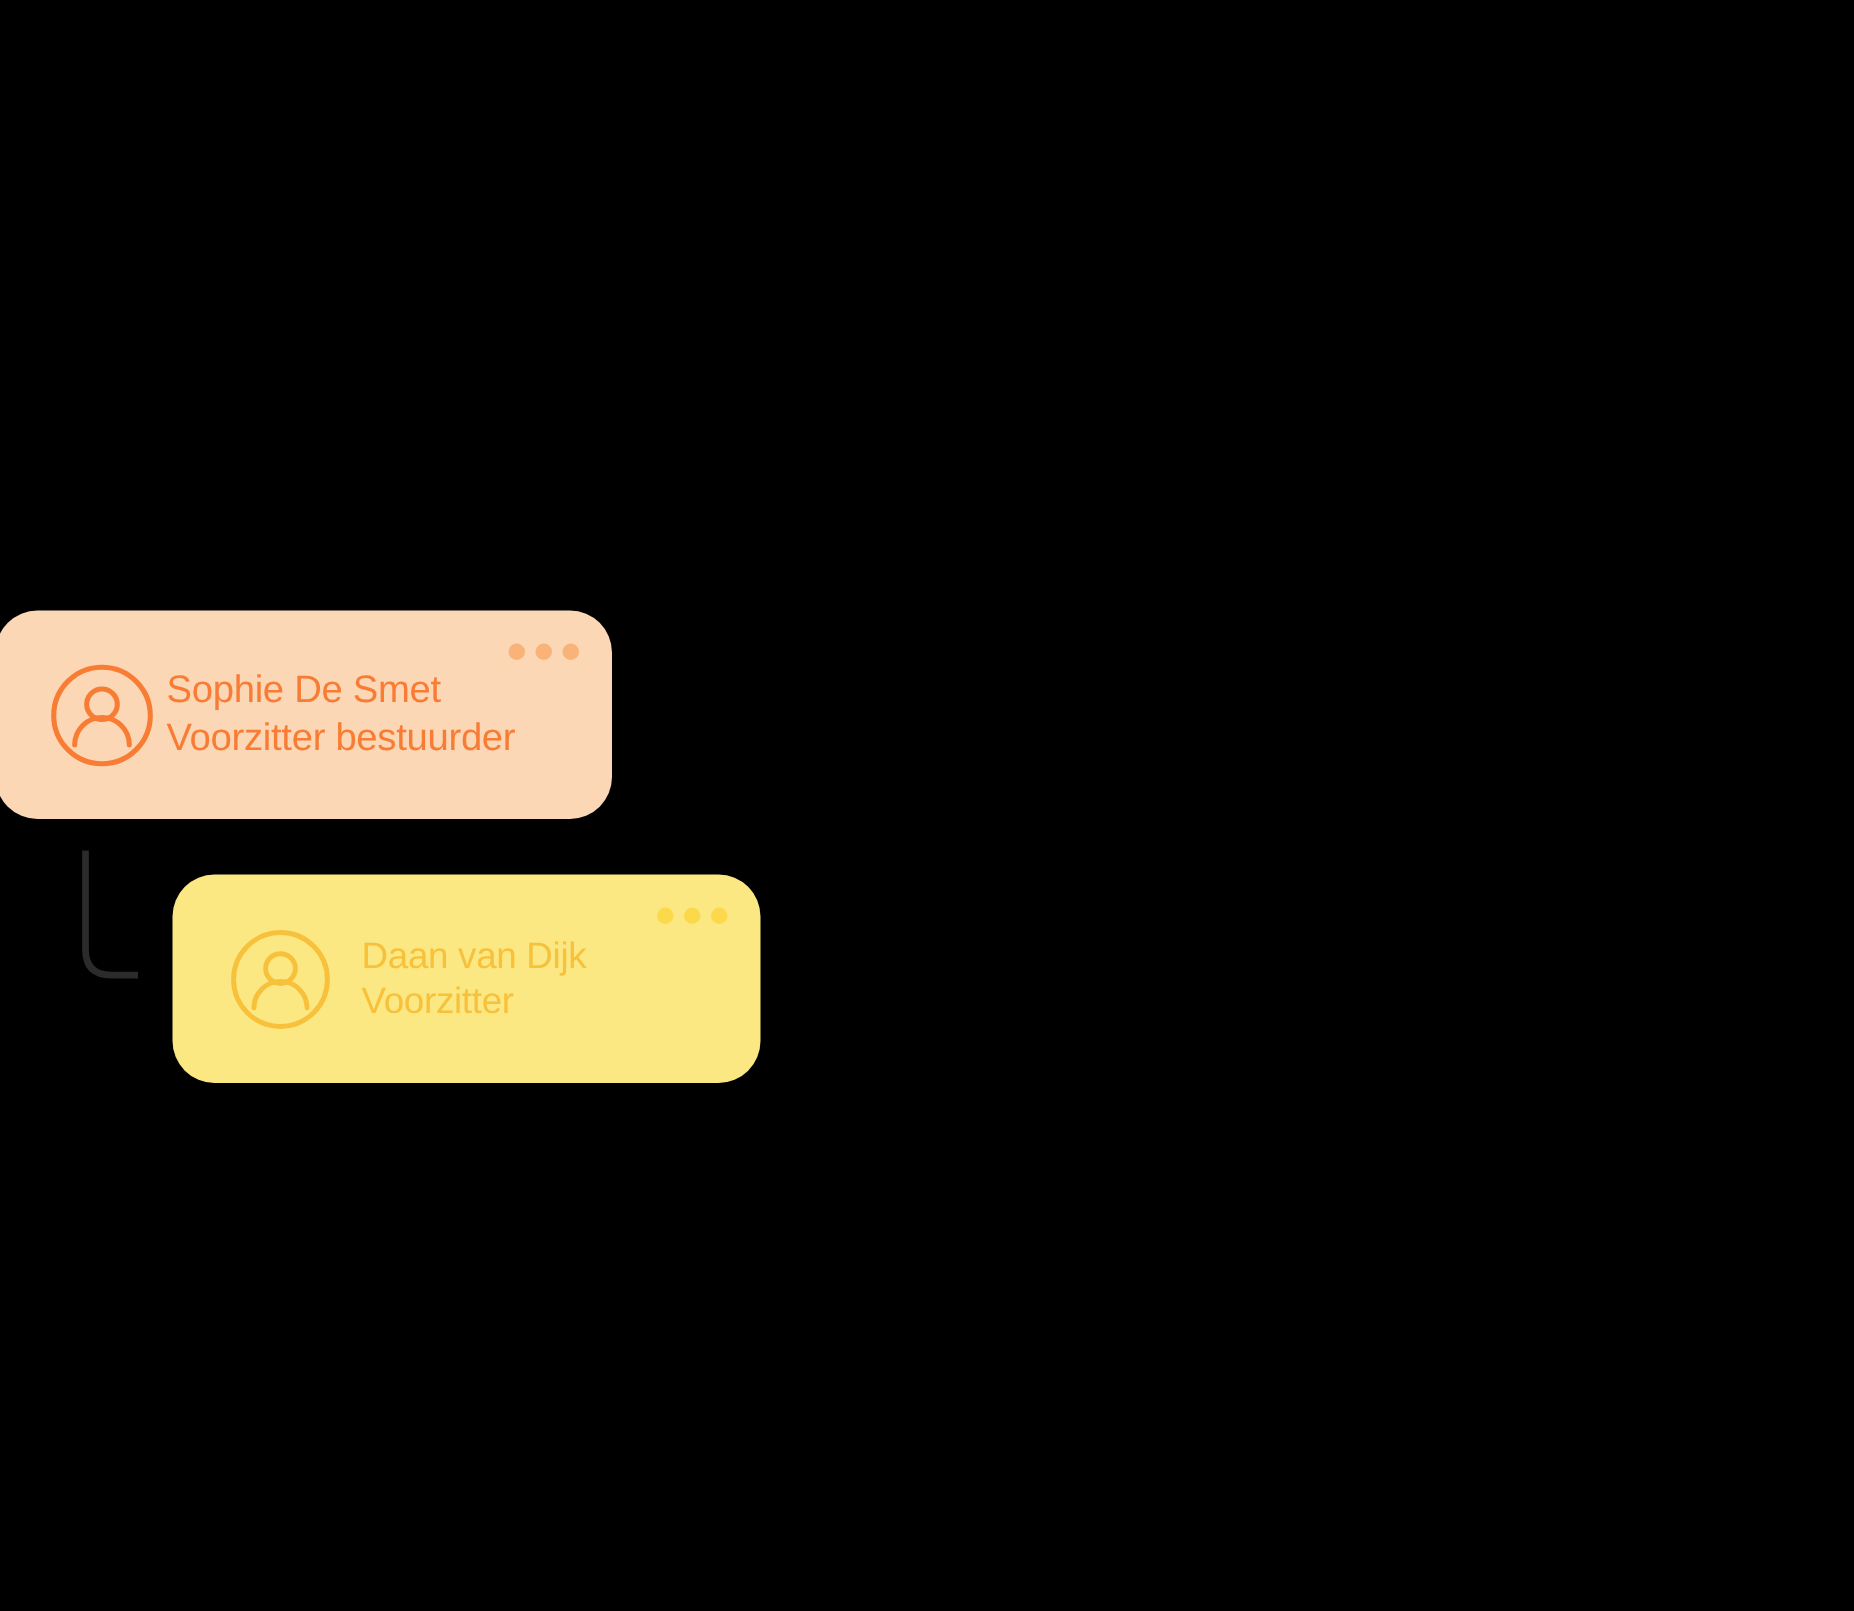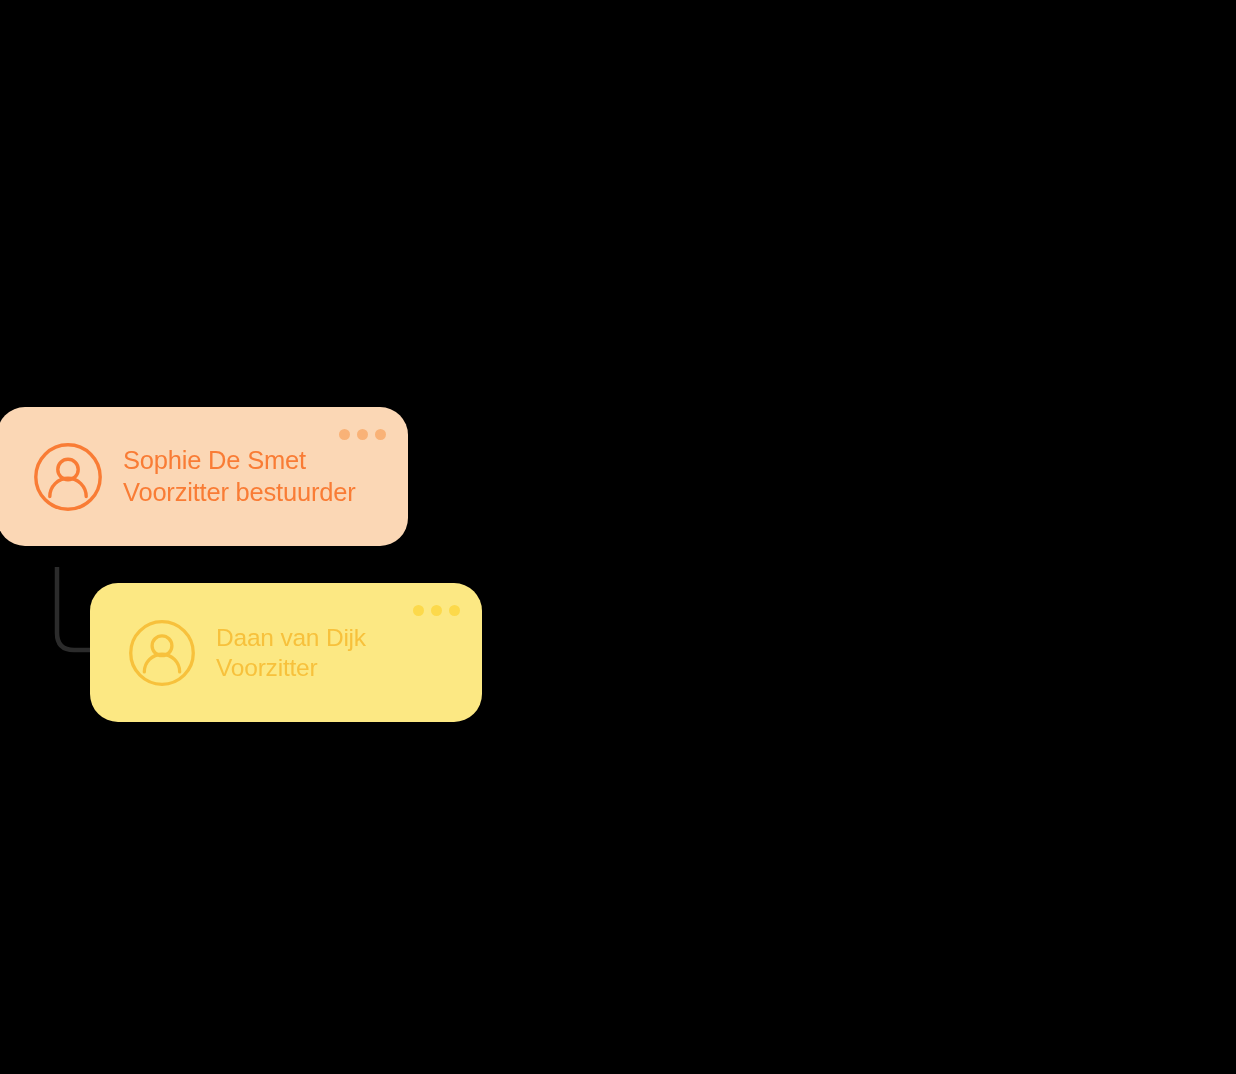--- a/index.html
+++ b/index.html
@@ -46,21 +46,21 @@
   .node-card.manager {
     left: -3px;
     top: 407px;
     width: 411px;
     height: 139px;
     background: #FBD7B5;
     padding-left: 36px;
   }
 
   .node-card.chair {
-    left: 90px;
+    left: 115px;
     top: 583px;
     width: 392px;
     height: 139px;
     background: #FCE883;
     padding-left: 38px;
     align-items: center;
   }
 
   .avatar {
     flex: 0 0 auto;
@@ -68,21 +68,21 @@
     height: 70px;
     display: block;
   }
 
   .node-card.chair .avatar {
     width: 68px;
     height: 68px;
   }
 
   .card-text {
-    margin-left: 20px;
+    margin-left: 8px;
     display: flex;
     flex-direction: column;
     justify-content: center;
     line-height: 1.22;
   }
 
   .node-card.chair .card-text {
     margin-left: 20px;
   }
 

